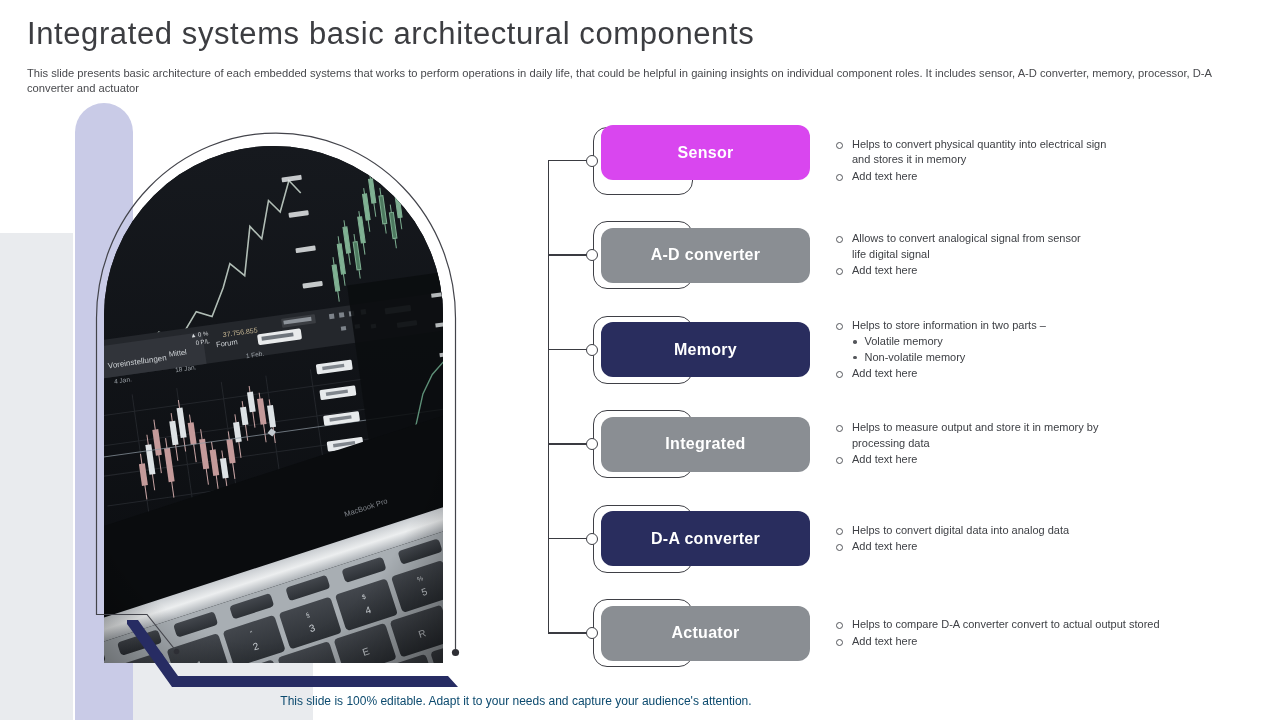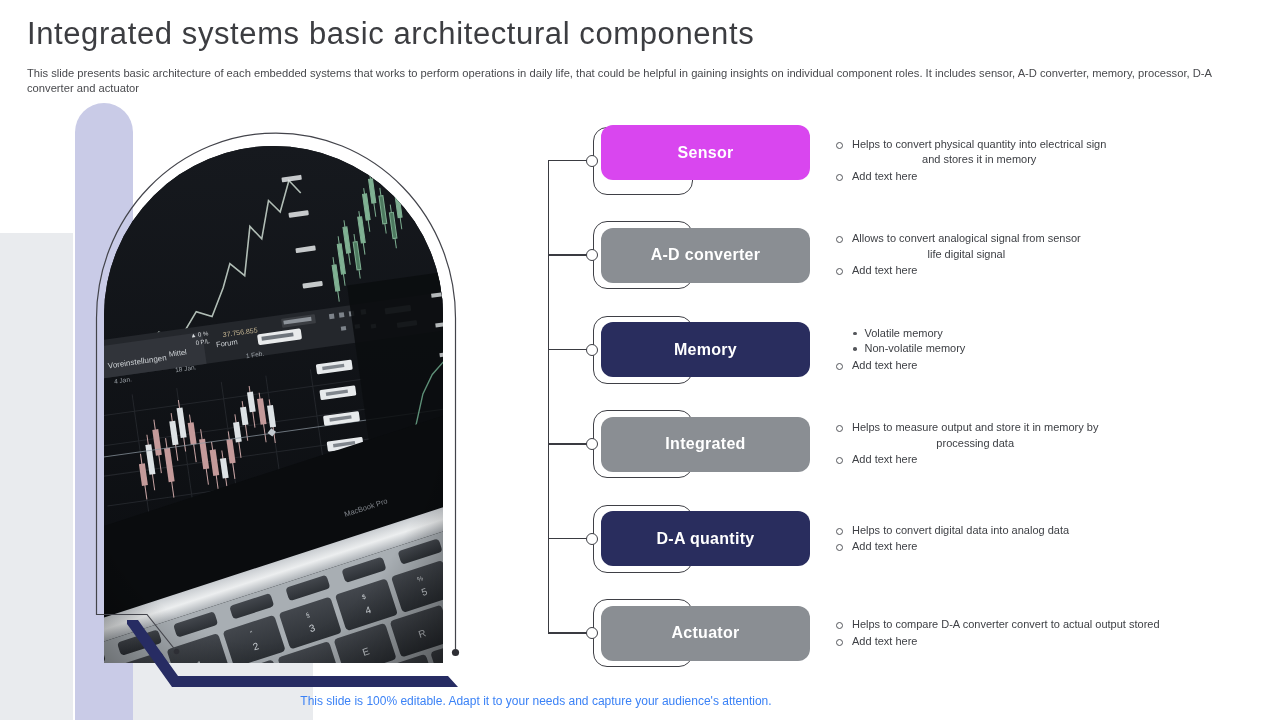--- a/index.html
+++ b/index.html
@@ -23,32 +23,32 @@
   .spine{position:absolute;background:#3a3b41;}
   .branch{position:absolute;background:#3a3b41;height:1.2px;width:40px;left:548px;}
   .node-circle{position:absolute;width:12px;height:12px;border-radius:50%;
          background:#ffffff;border:1.4px solid #3f4046;box-sizing:border-box;left:586px;}
   .outline-box{position:absolute;left:593px;width:100px;height:68px;background:#ffffff;
          border:1px solid #3f4046;border-radius:14px;box-sizing:border-box;}
   .comp-button{position:absolute;left:601px;width:209px;height:55px;border-radius:12px;
          display:flex;align-items:center;justify-content:center;color:#ffffff;
          font-size:16px;font-weight:bold;letter-spacing:.3px;}
   .textblock{position:absolute;left:836px;width:380px;display:flex;flex-direction:column;
-         justify-content:center;gap:1px;color:#3e4045;font-size:11px;line-height:15.5px;text-align:center;}
+         justify-content:center;gap:1px;color:#3e4045;font-size:11px;line-height:15.5px;}
   .brow{display:flex;gap:9px;}
   .bmark{width:5px;height:5px;border:1px solid #55575c;border-radius:50%;
          margin-top:5px;flex:none;}
   .btext{white-space:pre-line;}
   .bsubs{display:flex;flex-direction:column;margin-left:17px;}
   .bsubrow{display:flex;gap:8px;}
   .bmark2{width:3.5px;height:3.5px;background:#55575c;border-radius:50%;
          margin-top:6px;flex:none;}
   
   .footer{position:absolute;left:0;top:694px;width:1032px;text-align:center;
-         font-size:12px;color:#3b82f6;padding-left:20px;}
+         font-size:12px;color:#0c4a6e;}
 </style>
 </head>
 <body>
 
 <div class="slide">
 
   <div class="title">Integrated systems basic architectural components</div>
   <div class="subtitle">This slide presents basic architecture of each embedded systems that works to perform operations in daily life, that could be helpful in gaining insights on individual component roles. It includes sensor, A-D converter,  memory, processor, D-A converter  and actuator</div>
 
   <div class="gray-rect-a"></div>
@@ -332,20 +332,24 @@
           <span class="btext">Add text here</span>
         </div>
       </div>
       <div class="branch" style="top: 348.9px;"></div>
       <div class="outline-box" style="top: 315.5px;"></div>
       <div class="comp-button" style="top: 322px; background: rgb(41, 45, 94);">
         <span>Memory</span>
       </div>
       <div class="node-circle" style="top: 343.5px;"></div>
       <div class="textblock" style="top: 304.5px; height: 90px;">
+        <div class="brow">
+          <span class="bmark"></span>
+          <span class="btext">Helps to store information  in two parts –</span>
+        </div>
         <div class="bsubs">
           <div class="bsubrow">
             <span class="bmark2"></span>
             <span>Volatile memory</span>
           </div>
           <div class="bsubrow">
             <span class="bmark2"></span>
             <span>Non-volatile  memory</span>
           </div>
         </div>
@@ -367,21 +371,21 @@
 processing data</span>
         </div>
         <div class="brow">
           <span class="bmark"></span>
           <span class="btext">Add text here</span>
         </div>
       </div>
       <div class="branch" style="top: 537.9px;"></div>
       <div class="outline-box" style="top: 504.5px;"></div>
       <div class="comp-button" style="top: 511px; background: rgb(41, 45, 94);">
-        <span>D-A quantity</span>
+        <span>D-A converter</span>
       </div>
       <div class="node-circle" style="top: 532.5px;"></div>
       <div class="textblock" style="top: 493.5px; height: 90px;">
         <div class="brow">
           <span class="bmark"></span>
           <span class="btext">Helps to convert  digital data into analog data</span>
         </div>
         <div class="brow">
           <span class="bmark"></span>
           <span class="btext">Add text here</span>

